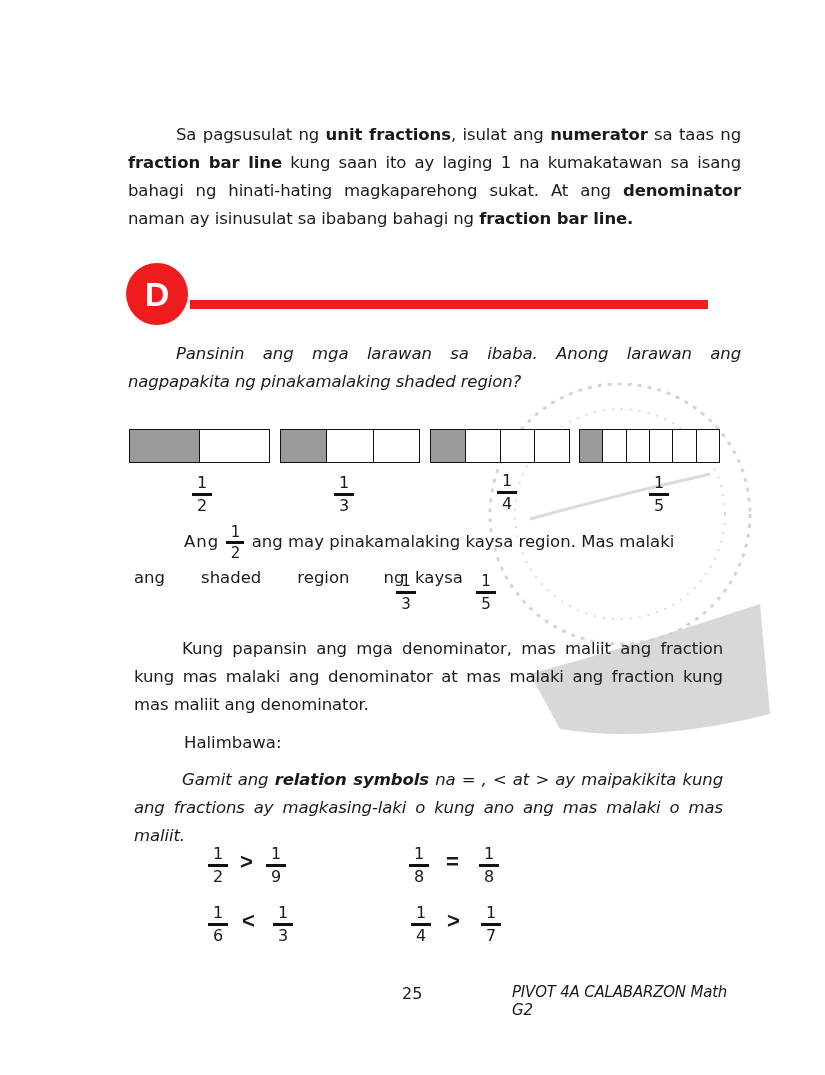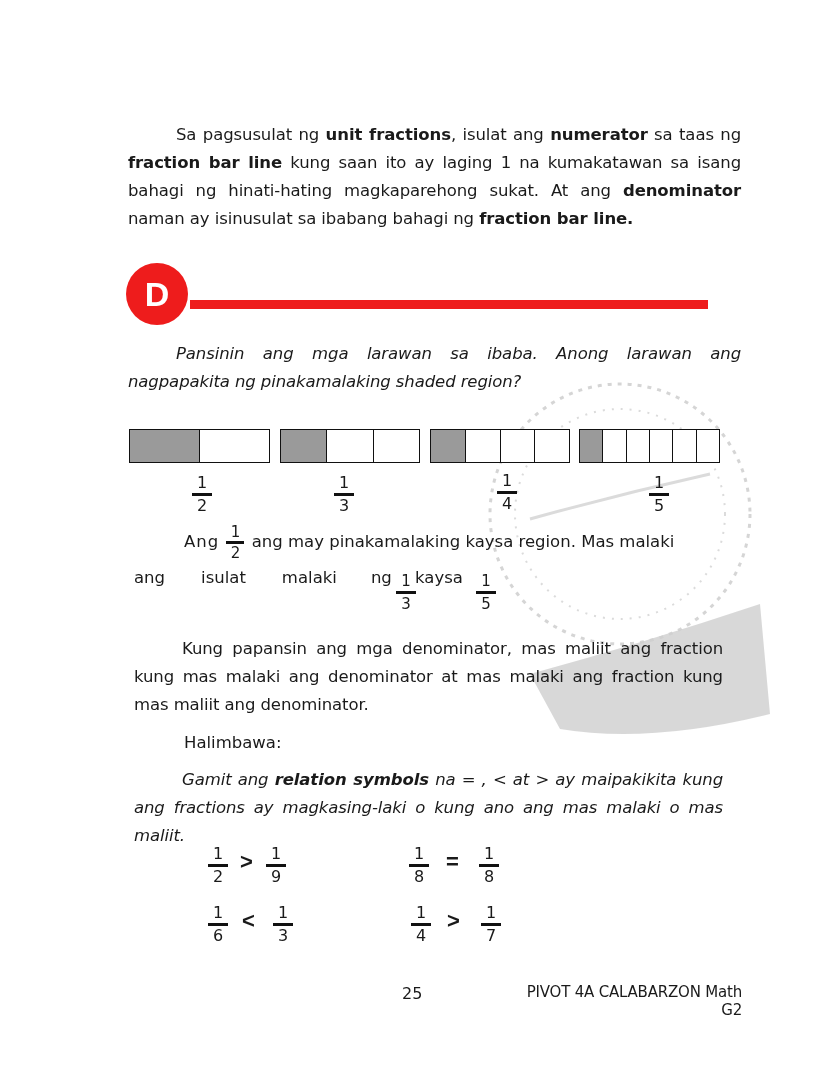--- a/index.html
+++ b/index.html
@@ -32,21 +32,21 @@
   .frac .num, .frac .den { display: block; text-align: center; }
   .frac .line { width: 20px; height: 2.5px; background: #111; margin: 1px 0; }
 
   .inline-frac { display: inline-flex; flex-direction: column; align-items: center; vertical-align: middle;
                  font-size: 15px; line-height: 16px; margin: 0 2px; }
   .inline-frac .line { width: 18px; height: 2.5px; background: #111; margin: 1px 0; }
 
   .rel { position: absolute; font-size: 22px; font-weight: bold; font-family: "Liberation Sans", sans-serif; }
 
   .footer-num { position: absolute; left: 402px; top: 980px; font-size: 16px; }
-  .footer-title { position: absolute; left: 512px; top: 979px; font-size: 15px; letter-spacing: -0.2px; text-align: right; }
+  .footer-title { position: absolute; left: 512px; top: 979px; font-size: 15px; font-style: italic; letter-spacing: -0.2px; }
 </style>
 </head>
 <body>
 
 <div class="page">
 
   <svg class="watermark" viewBox="0 0 300 390">
     <circle cx="150" cy="170" r="130" fill="none" stroke="#888" stroke-width="3" stroke-dasharray="4 6"></circle>
     <circle cx="150" cy="170" r="105" fill="none" stroke="#999" stroke-width="2" stroke-dasharray="2 7"></circle>
     <path d="M60 175 Q150 150 240 130" stroke="#999" stroke-width="3" fill="none"></path>
@@ -113,21 +113,21 @@
     <span style="letter-spacing:1px;">Ang</span>
     <span class="inline-frac">
         <span>1</span>
         <span class="line"></span>
         <span>2</span>
       </span>
     <span>ang may pinakamalaking kaysa region. Mas malaki</span>
   </div>
 
   <div style="position:absolute; left:134px; top:564px; font-size:16.5px; white-space:nowrap;">
-    <span>ang</span><span style="display:inline-block;width:36px;"></span><span>isulat</span><span style="display:inline-block;width:36px;"></span><span>malaki</span><span style="display:inline-block;width:34px;"></span><span>ng</span>
+    <span>ang</span><span style="display:inline-block;width:36px;"></span><span>shaded</span><span style="display:inline-block;width:36px;"></span><span>region</span><span style="display:inline-block;width:34px;"></span><span>ng</span>
   </div>
   <div class="frac" style="left:396px; top:568px; font-size:15px;">
     <span class="num">1</span>
       <span class="line"></span>
       <span class="den">3</span>
   </div>
   <div style="position:absolute; left:415px; top:564px; font-size:16.5px;">kaysa</div>
   <div class="frac" style="left:476px; top:568px; font-size:15px;">
     <span class="num">1</span>
       <span class="line"></span>

